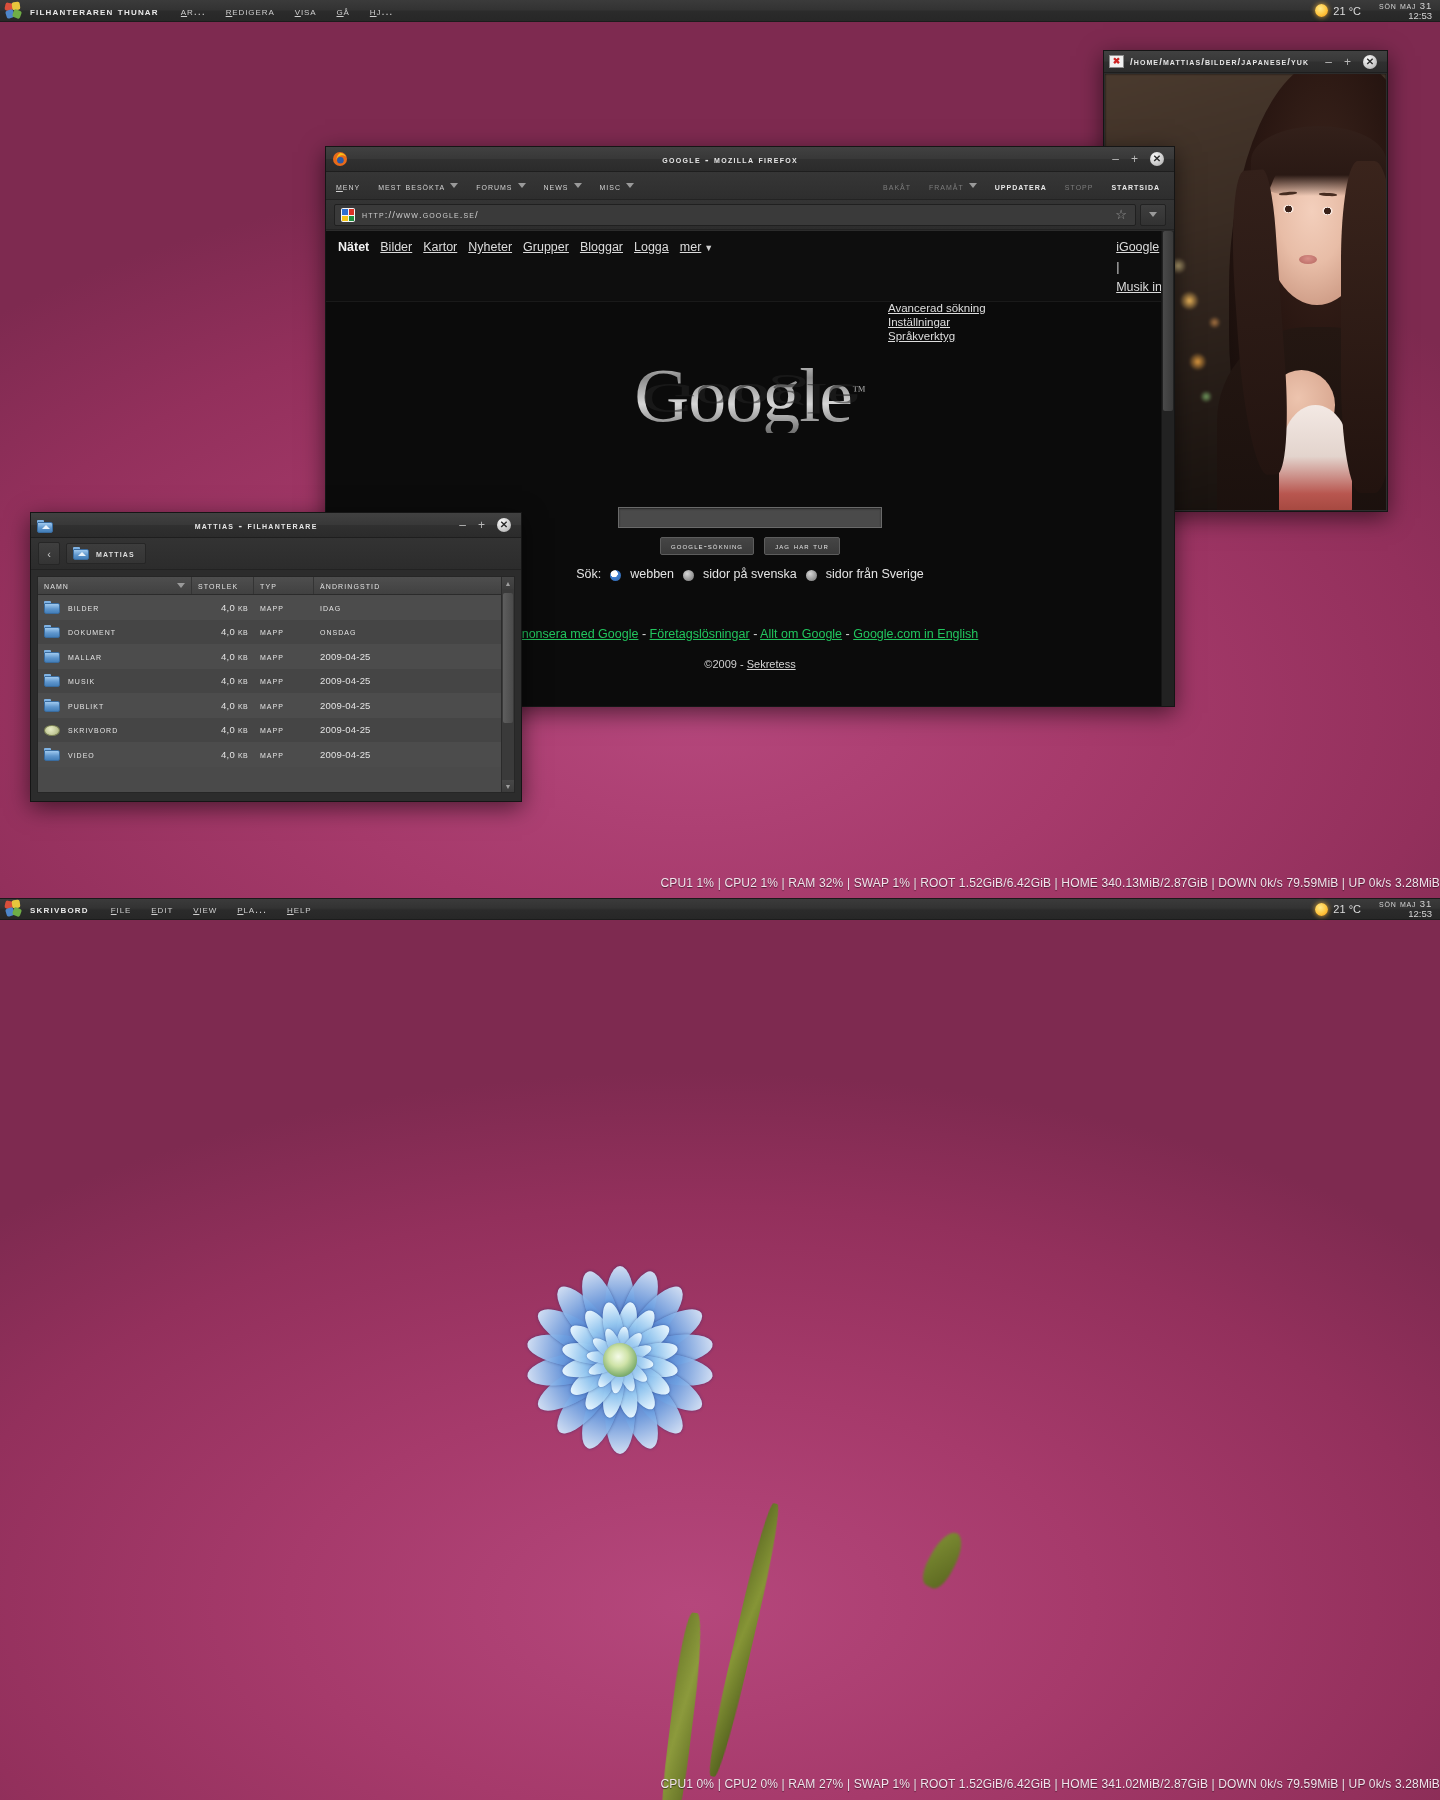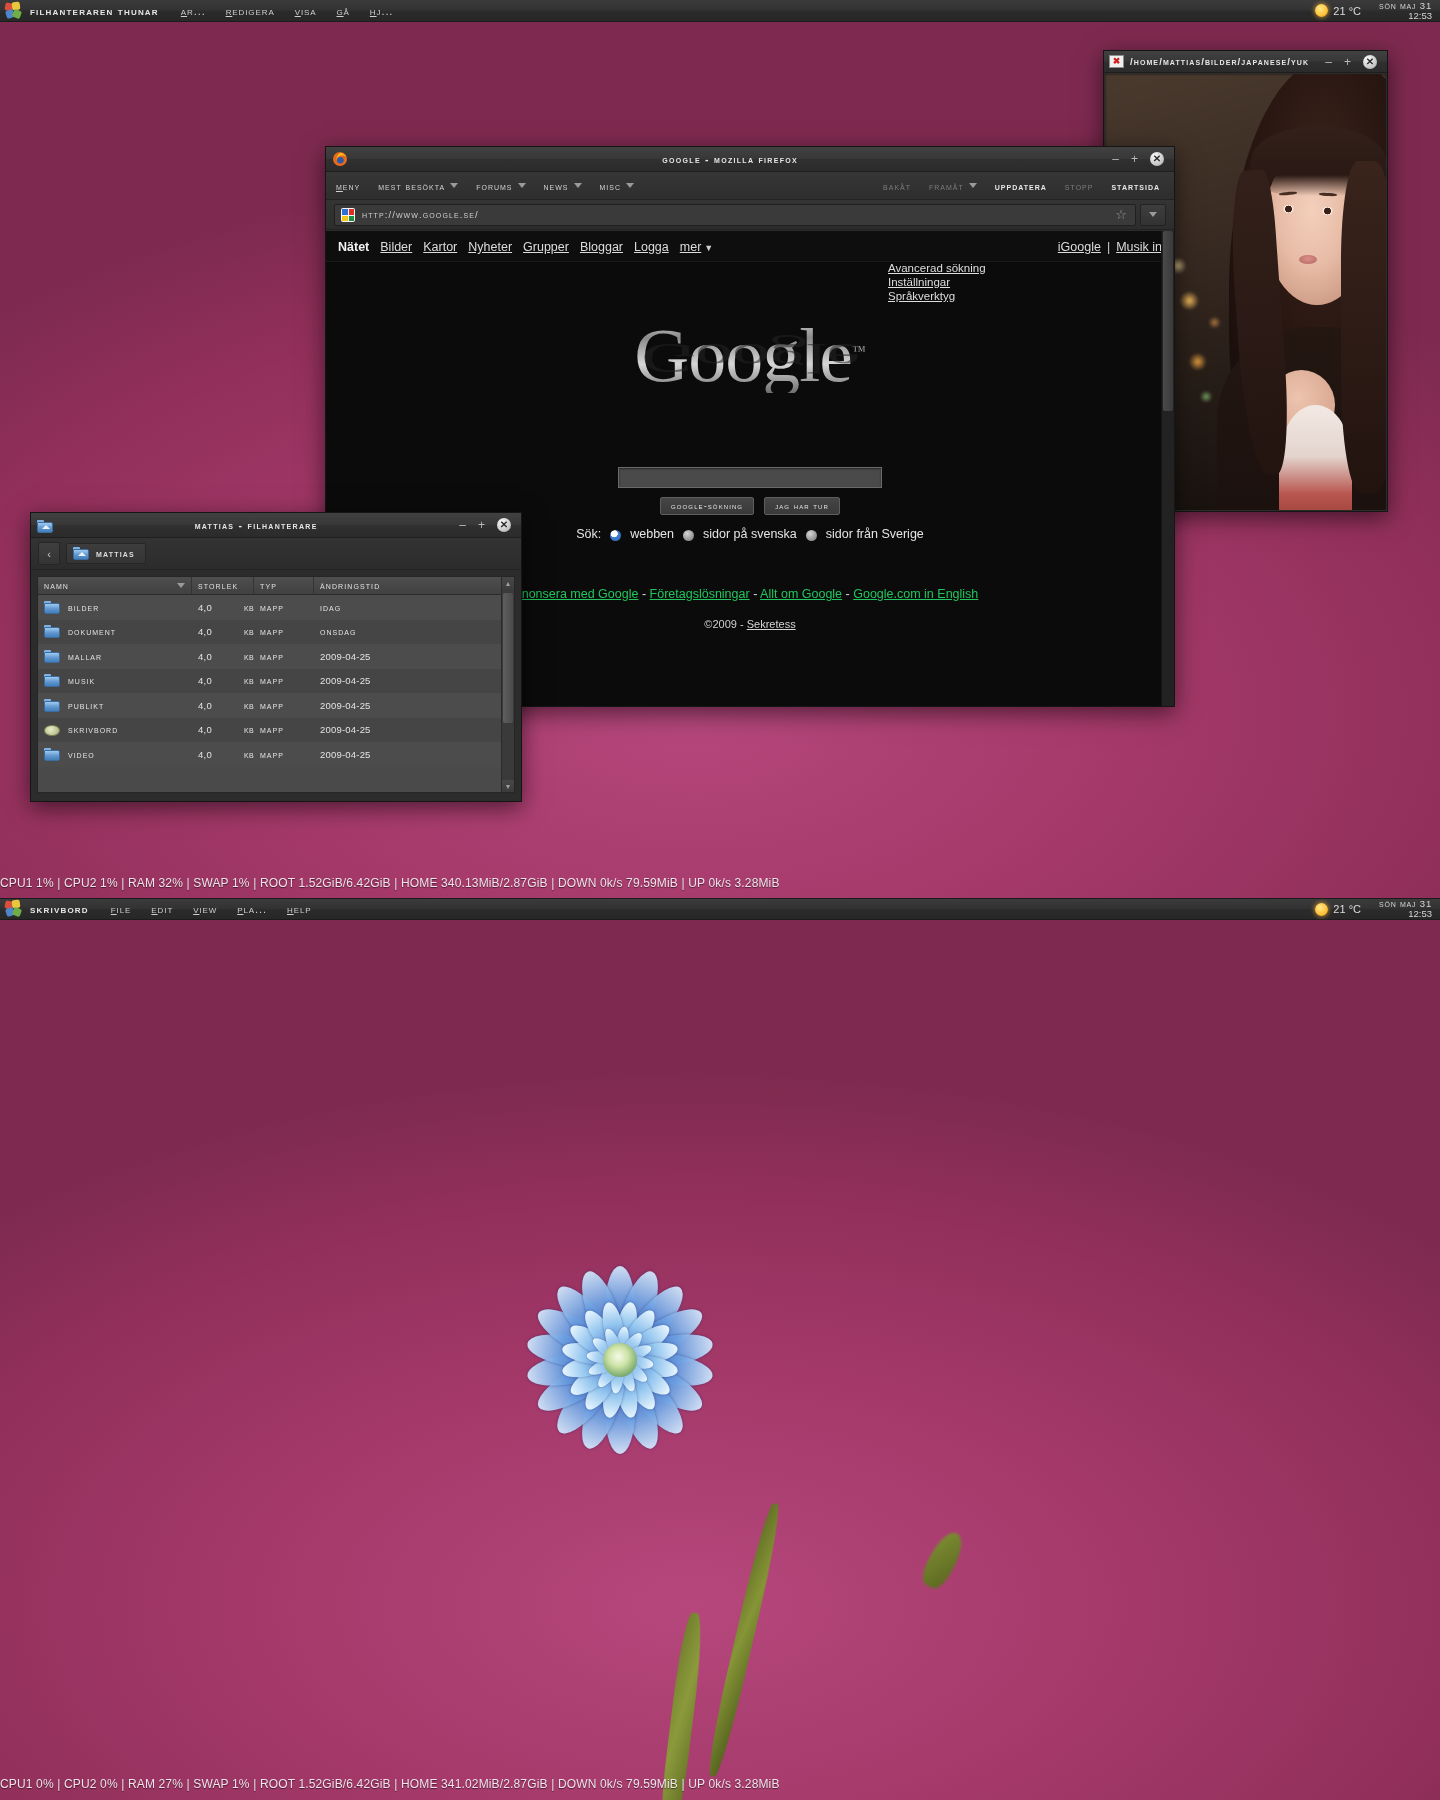--- a/index.html
+++ b/index.html
@@ -104,21 +104,21 @@
     margin-right: 8px; text-align: right; line-height: 10px;
     font-size: 9.5px; color: #d5d5d5;
     letter-spacing: 0.8px;
   }
   .panel-clock .d { font-variant: small-caps; }
   .panel-clock .t { letter-spacing: 0; font-variant: normal; }
 
   
   .conky {
     position: absolute; left: 0; width: 1440px;
-    text-align: left;
+    text-align: right;
     color: #f2e3ec;
     font-size: 12px;
     font-family: "Liberation Sans", sans-serif;
     text-shadow: 0 1px 1px rgba(0,0,0,.55);
     letter-spacing: 0.15px;
     white-space: nowrap;
   }
   #conky-1 { top: 876px; }
   #conky-2 { top: 1777px; }
 
@@ -224,21 +224,21 @@
   }
   .goog-topnav {
     display: flex; align-items: baseline; gap: 11px;
     padding: 9px 12px 7px 12px;
     background: #0e0e0e;
     border-bottom: 1px solid #1a1a1a;
     font-size: 12.5px;
   }
   .goog-topnav .cur { color: #f2f2f2; font-weight: bold; }
   .goog-topnav a { color: #dcdcdc; text-decoration: underline; cursor: pointer; }
-  .goog-topnav .right { margin-left: auto; display: flex; gap: 6px; color: #cfcfcf; }
+  .goog-topnav .right { margin-left: auto; display: flex; gap: 6px; color: #cfcfcf; flex-direction: column; }
   .goog-topnav .right a { color: #dcdcdc; }
 
   .goog-body { position: relative; height: 100%; }
   .goog-logo {
     text-align: center; padding-top: 55px;
     font-family: "Liberation Serif", serif;
     font-size: 76px; line-height: 1;
     letter-spacing: -1px;
     background: linear-gradient(180deg,#ffffff 8%,#e2e2e2 38%,#8a8a8a 58%,#d6d6d6 78%,#6f6f6f 100%);
     -webkit-background-clip: text; background-clip: text;
@@ -376,21 +376,21 @@
 
   .th-row {
     display: flex; height: 24.5px; align-items: stretch;
     color: #e3e3e3; font-size: 9.5px;
     font-variant: small-caps; text-transform: lowercase; letter-spacing: 1px;
   }
   .th-row:nth-child(odd)  { background: #4c4c4c; }
   .th-row:nth-child(even) { background: #454545; }
   .th-row > div { display: flex; align-items: center; padding: 0 6px; }
   .th-row .c-name { gap: 8px; }
-  .th-row .c-size { justify-content: flex-start; font-variant: normal; letter-spacing: .3px; gap: 29px; }
+  .th-row .c-size { justify-content: flex-end; font-variant: normal; letter-spacing: .3px; }
   .th-row .c-size .u { font-variant: small-caps; margin-left: 3px; }
   .th-row .c-mod { font-variant: small-caps; }
   .th-row .c-mod.num { font-variant: normal; letter-spacing: .2px; }
 
   .th-scroll {
     width: 13px; flex: none;
     background: #3a3a3a; border-left: 1px solid #2b2b2b;
     display: flex; flex-direction: column; align-items: stretch;
   }
   .th-scroll .arw {

